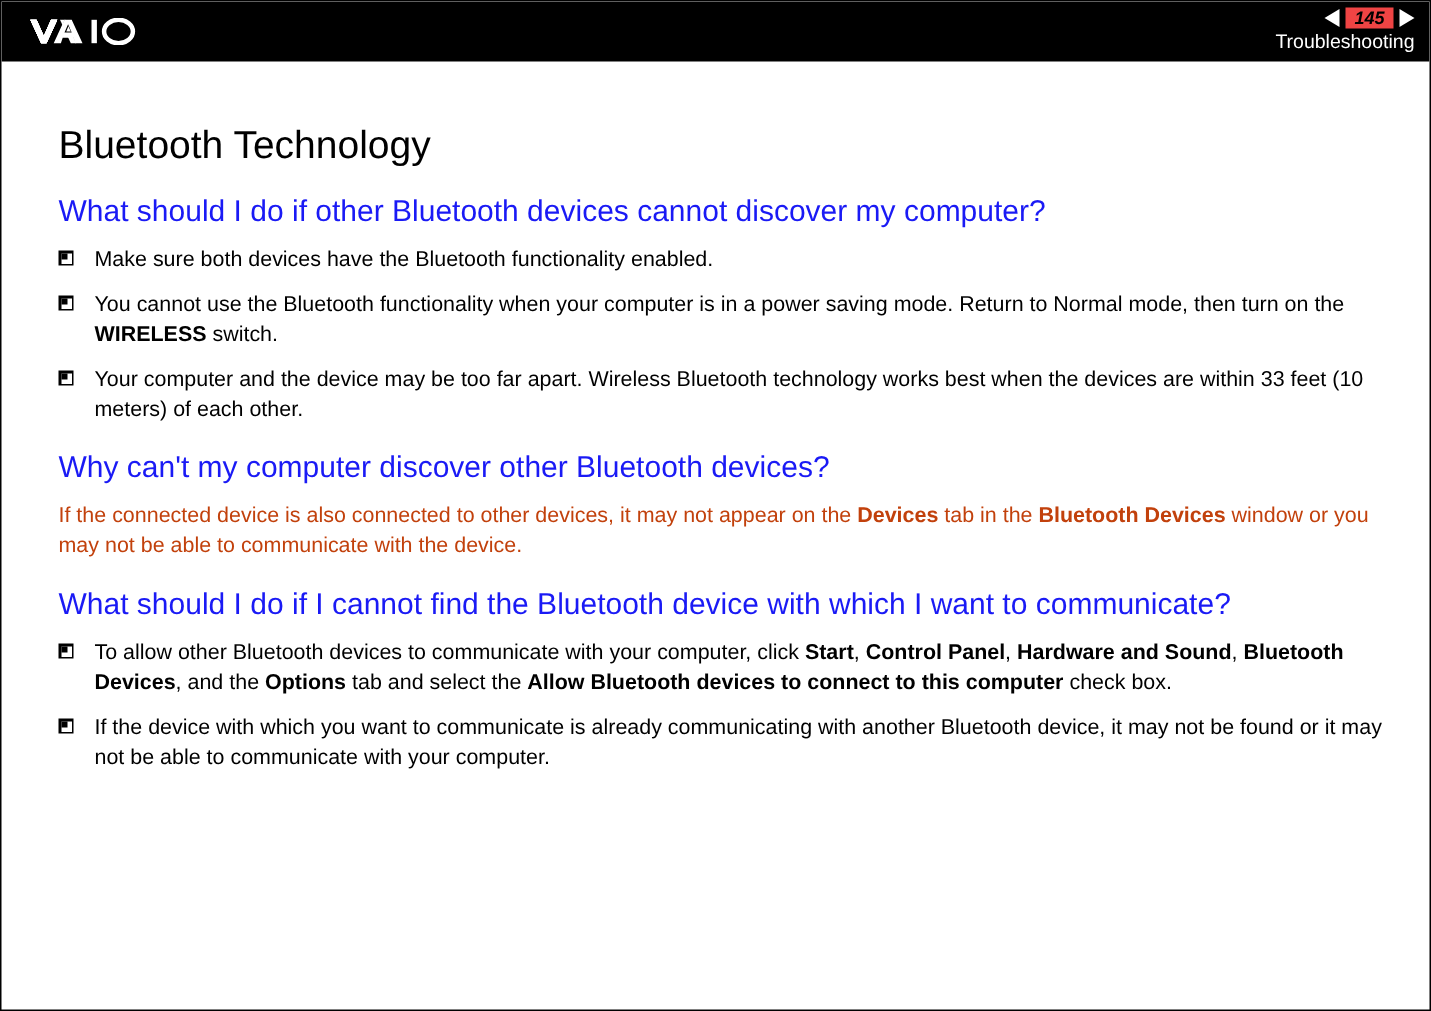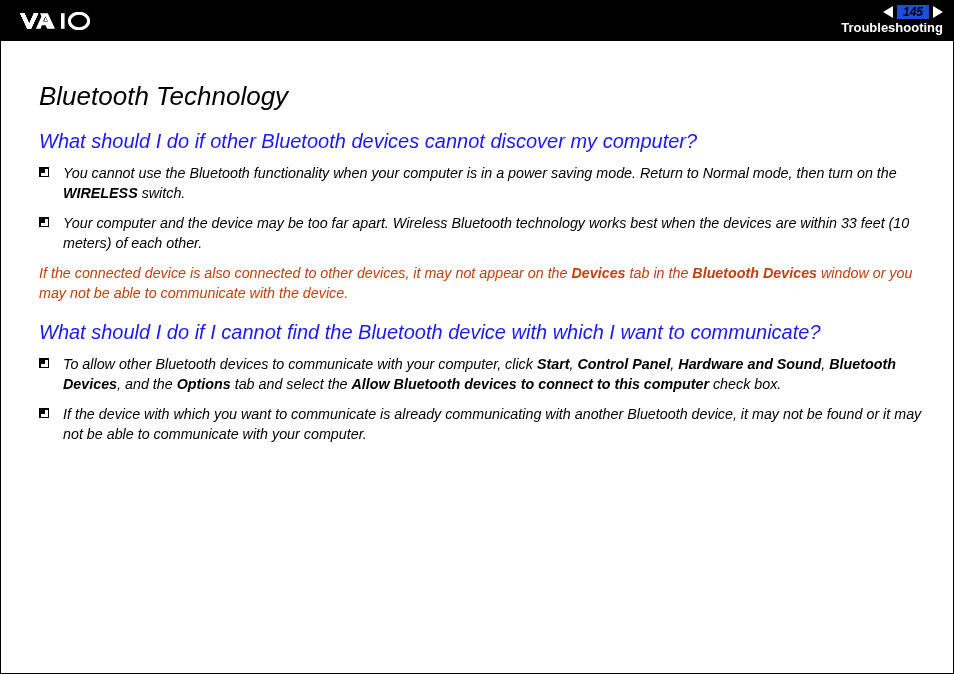--- a/index.html
+++ b/index.html
@@ -40,35 +40,34 @@
     gap: 4px;
   }
   .tri {
     width: 0; height: 0;
     border-top: 6px solid transparent;
     border-bottom: 6px solid transparent;
   }
   .tri-left { border-right: 10px solid #fff; }
   .tri-right { border-left: 10px solid #fff; }
   .page-num {
-    background: #1d4ed8;
+    background: #ef4444;
     color: #000;
     font-style: italic;
     font-weight: bold;
     padding: 0 6px;
     font-size: 12px;
     line-height: 14px;
   }
   .section-label {
-    font-weight: bold;
+    font-weight: normal;
     font-size: 13px;
   }
   .content {
     padding: 40px 17px 0 38px;
-    font-style: italic;
   }
   .title {
     font-size: 26px;
     font-weight: normal;
     color: #000;
     margin-bottom: 18px;
   }
   .question {
     color: #1a1af5;
     font-size: 20px;
@@ -150,28 +149,33 @@
   </div>
 </div>
 
 <div class="content">
   <h1 class="title">Bluetooth Technology</h1>
 
   <h2 class="question">What should I do if other Bluetooth devices cannot discover my computer?</h2>
   <ul class="bullet-list">
     <li>
         <span class="bullet"></span>
+        <span><span>Make sure both devices have the Bluetooth functionality enabled.</span></span>
+      </li>
+    <li>
+        <span class="bullet"></span>
         <span><span>You cannot use the Bluetooth functionality when your computer is in a power saving mode. Return to Normal mode, then turn on the </span><b>WIRELESS</b><span> switch.</span></span>
       </li>
     <li>
         <span class="bullet"></span>
         <span><span>Your computer and the device may be too far apart. Wireless Bluetooth technology works best when the devices are within 33 feet (10 meters) of each other.</span></span>
       </li>
   </ul>
 
+  <h2 class="question">Why can't my computer discover other Bluetooth devices?</h2>
   <p class="para"><span>If the connected device is also connected to other devices, it may not appear on the </span><b>Devices</b><span> tab in the </span><b>Bluetooth Devices</b><span> window or you may not be able to communicate with the device.</span></p>
 
   <h2 class="question">What should I do if I cannot find the Bluetooth device with which I want to communicate?</h2>
   <ul class="bullet-list">
     <li>
         <span class="bullet"></span>
         <span><span>To allow other Bluetooth devices to communicate with your computer, click </span><b>Start</b><span>, </span><b>Control Panel</b><span>, </span><b>Hardware and Sound</b><span>, </span><b>Bluetooth Devices</b><span>, and the </span><b>Options</b><span> tab and select the </span><b>Allow Bluetooth devices to connect to this computer</b><span> check box.</span></span>
       </li>
     <li>
         <span class="bullet"></span>

